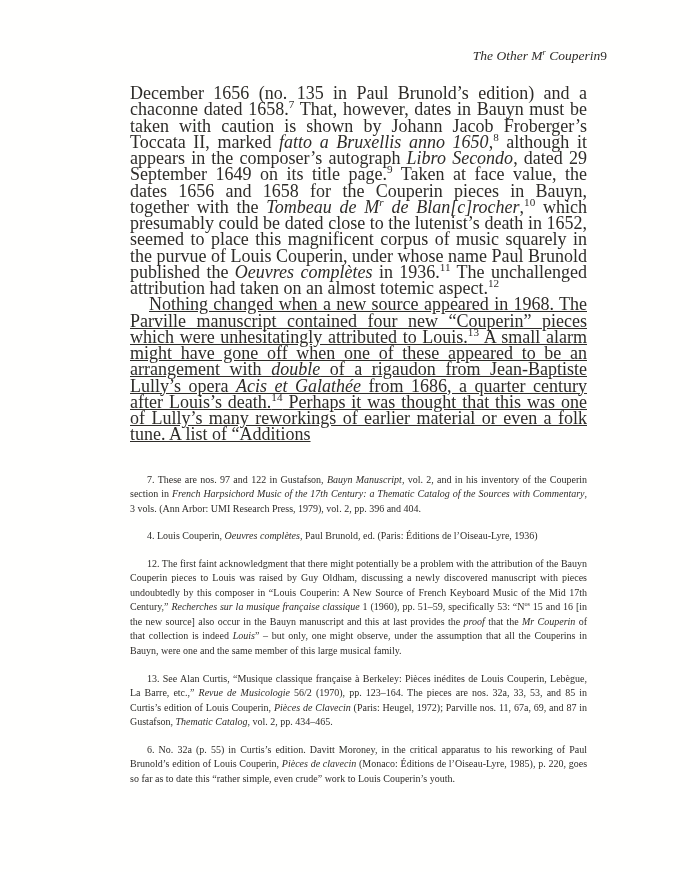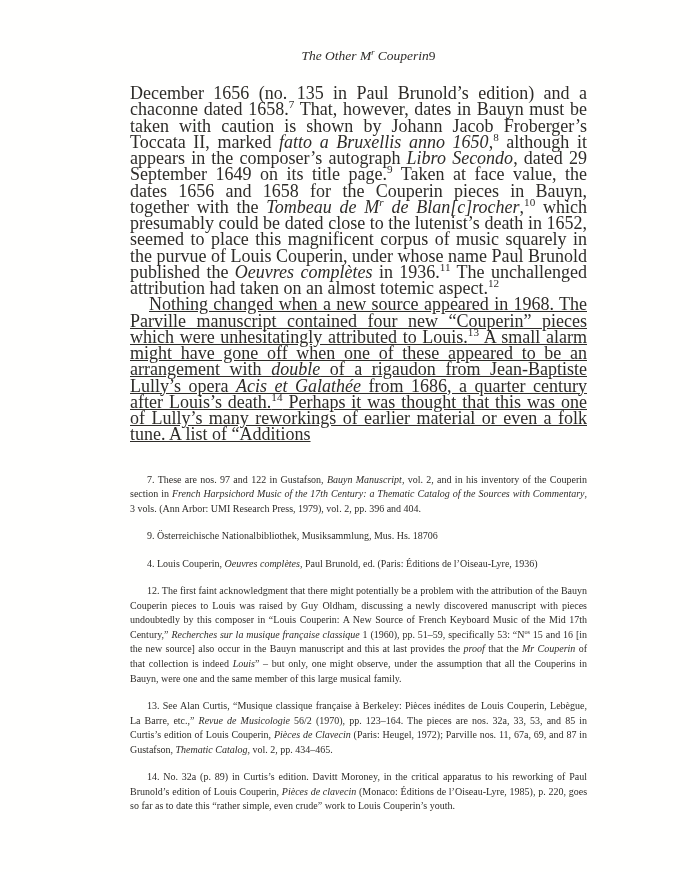--- a/index.html
+++ b/index.html
@@ -10,21 +10,21 @@
     height: 872px;
     box-sizing: border-box;
     background: #fffffe;
     color: #2e2c29;
     font-family: "Liberation Serif", serif;
     padding: 48px 104px 0 130px;
     overflow: hidden;
   }
   .page-header {
     display: flex;
-    justify-content: center;
+    justify-content: flex-end;
     align-items: baseline;
     font-size: 13.5px;
     margin-bottom: 21px;
   }
   .running-title { font-style: italic; }
   .page-number { font-style: normal; margin-right: -20px; }
   .body-text p.body-para {
     margin: 0;
     font-size: 18px;
     line-height: 16.25px;
@@ -53,19 +53,18 @@
   <div class="page-header">
     <span class="running-title"><em>The Other M</em><sup><em>r</em></sup><em> Couperin</em></span>
     <span class="page-number">9</span>
   </div>
   <div class="body-text">
       <p class="body-para"><span>December 1656 (no. 135 in Paul Brunold’s edition) and a chaconne dated 1658.</span><sup>7</sup><span> That, however, dates in Bauyn must be taken with caution is shown by Johann Jacob Froberger’s Toccata II, marked </span><em>fatto a Bruxellis anno 1650</em><span>,</span><sup>8</sup><span> although it appears in the composer’s autograph </span><em>Libro Secondo</em><span>, dated 29 September 1649 on its title page.</span><sup>9</sup><span> Taken at face value, the dates 1656 and 1658 for the Couperin pieces in Bauyn, together with the </span><em>Tombeau de M</em><sup><em>r</em></sup><em> de Blan[c]rocher</em><span>,</span><sup>10</sup><span> which presumably could be dated close to the lutenist’s death in 1652, seemed to place this magnificent corpus of music squarely in the purvue of Louis Couperin, under whose name Paul Brunold published the </span><em>Oeuvres complètes</em><span> in 1936.</span><sup>11</sup><span> The unchallenged attribution had taken on an almost totemic aspect.</span><sup>12</sup></p>
       <p class="body-para indent"><span>Nothing changed when a new source appeared in 1968. The Parville manuscript contained four new “Couperin” pieces which were unhesitatingly attributed to Louis.</span><sup>13</sup><span> A small alarm might have gone off when one of these appeared to be an arrangement with </span><em>double</em><span> of a rigaudon from Jean-Baptiste Lully’s opera </span><em>Acis et Galathée</em><span> from 1686, a quarter century after Louis’s death.</span><sup>14</sup><span> Perhaps it was thought that this was one of Lully’s many reworkings of earlier material or even a folk tune. A list of “Additions</span></p>
     </div>
   <div class="footnotes">
       <p class="footnote"><span>7. These are nos. 97 and 122 in Gustafson, </span><em>Bauyn Manuscript</em><span>, vol. 2, and in his inventory of the Couperin section in </span><em>French Harpsichord Music of the 17th Century: a Thematic Catalog of the Sources with Commentary</em><span>, 3 vols. (Ann Arbor: UMI Research Press, 1979), vol. 2, pp. 396 and 404.</span></p>
-      <p class="footnote"><span>9. Österreichische Nationalbibliothek, Musiksammlung, Mus. Hs. 18706</span></p>
       <p class="footnote"><span>4. Louis Couperin, </span><em>Oeuvres complètes</em><span>, Paul Brunold, ed. (Paris: Éditions de l’Oiseau-Lyre, 1936)</span></p>
       <p class="footnote"><span>12. The first faint acknowledgment that there might potentially be a problem with the attribution of the Bauyn Couperin pieces to Louis was raised by Guy Oldham, discussing a newly discovered manuscript with pieces undoubtedly by this composer in “Louis Couperin: A New Source of French Keyboard Music of the Mid 17th Century,” </span><em>Recherches sur la musique française classique</em><span> 1 (1960), pp. 51–59, specifically 53: “N</span><sup>os</sup><span> 15 and 16 [in the new source] also occur in the Bauyn manuscript and this at last provides the </span><em>proof</em><span> that the </span><em>Mr Couperin</em><span> of that collection is indeed </span><em>Louis</em><span>” – but only, one might observe, under the assumption that all the Couperins in Bauyn, were one and the same member of this large musical family.</span></p>
       <p class="footnote"><span>13. See Alan Curtis, “Musique classique française à Berkeley: Pièces inédites de Louis Couperin, Lebègue, La Barre, etc.,” </span><em>Revue de Musicologie</em><span> 56/2 (1970), pp. 123–164. The pieces are nos. 32a, 33, 53, and 85 in Curtis’s edition of Louis Couperin, </span><em>Pièces de Clavecin</em><span> (Paris: Heugel, 1972); Parville nos. 11, 67a, 69, and 87 in Gustafson, </span><em>Thematic Catalog</em><span>, vol. 2, pp. 434–465.</span></p>
-      <p class="footnote"><span>14. No. 32a (p. 89) in Curtis’s edition. Davitt Moroney, in the critical apparatus to his reworking of Paul Brunold’s edition of Louis Couperin, </span><em>Pièces de clavecin</em><span> (Monaco: Éditions de l’Oiseau-Lyre, 1985), p. 220, goes so far as to date this “rather simple, even crude” work to Louis Couperin’s youth.</span></p>
+      <p class="footnote"><span>6. No. 32a (p. 55) in Curtis’s edition. Davitt Moroney, in the critical apparatus to his reworking of Paul Brunold’s edition of Louis Couperin, </span><em>Pièces de clavecin</em><span> (Monaco: Éditions de l’Oiseau-Lyre, 1985), p. 220, goes so far as to date this “rather simple, even crude” work to Louis Couperin’s youth.</span></p>
     </div>
 </div>
 
 </body></html>

